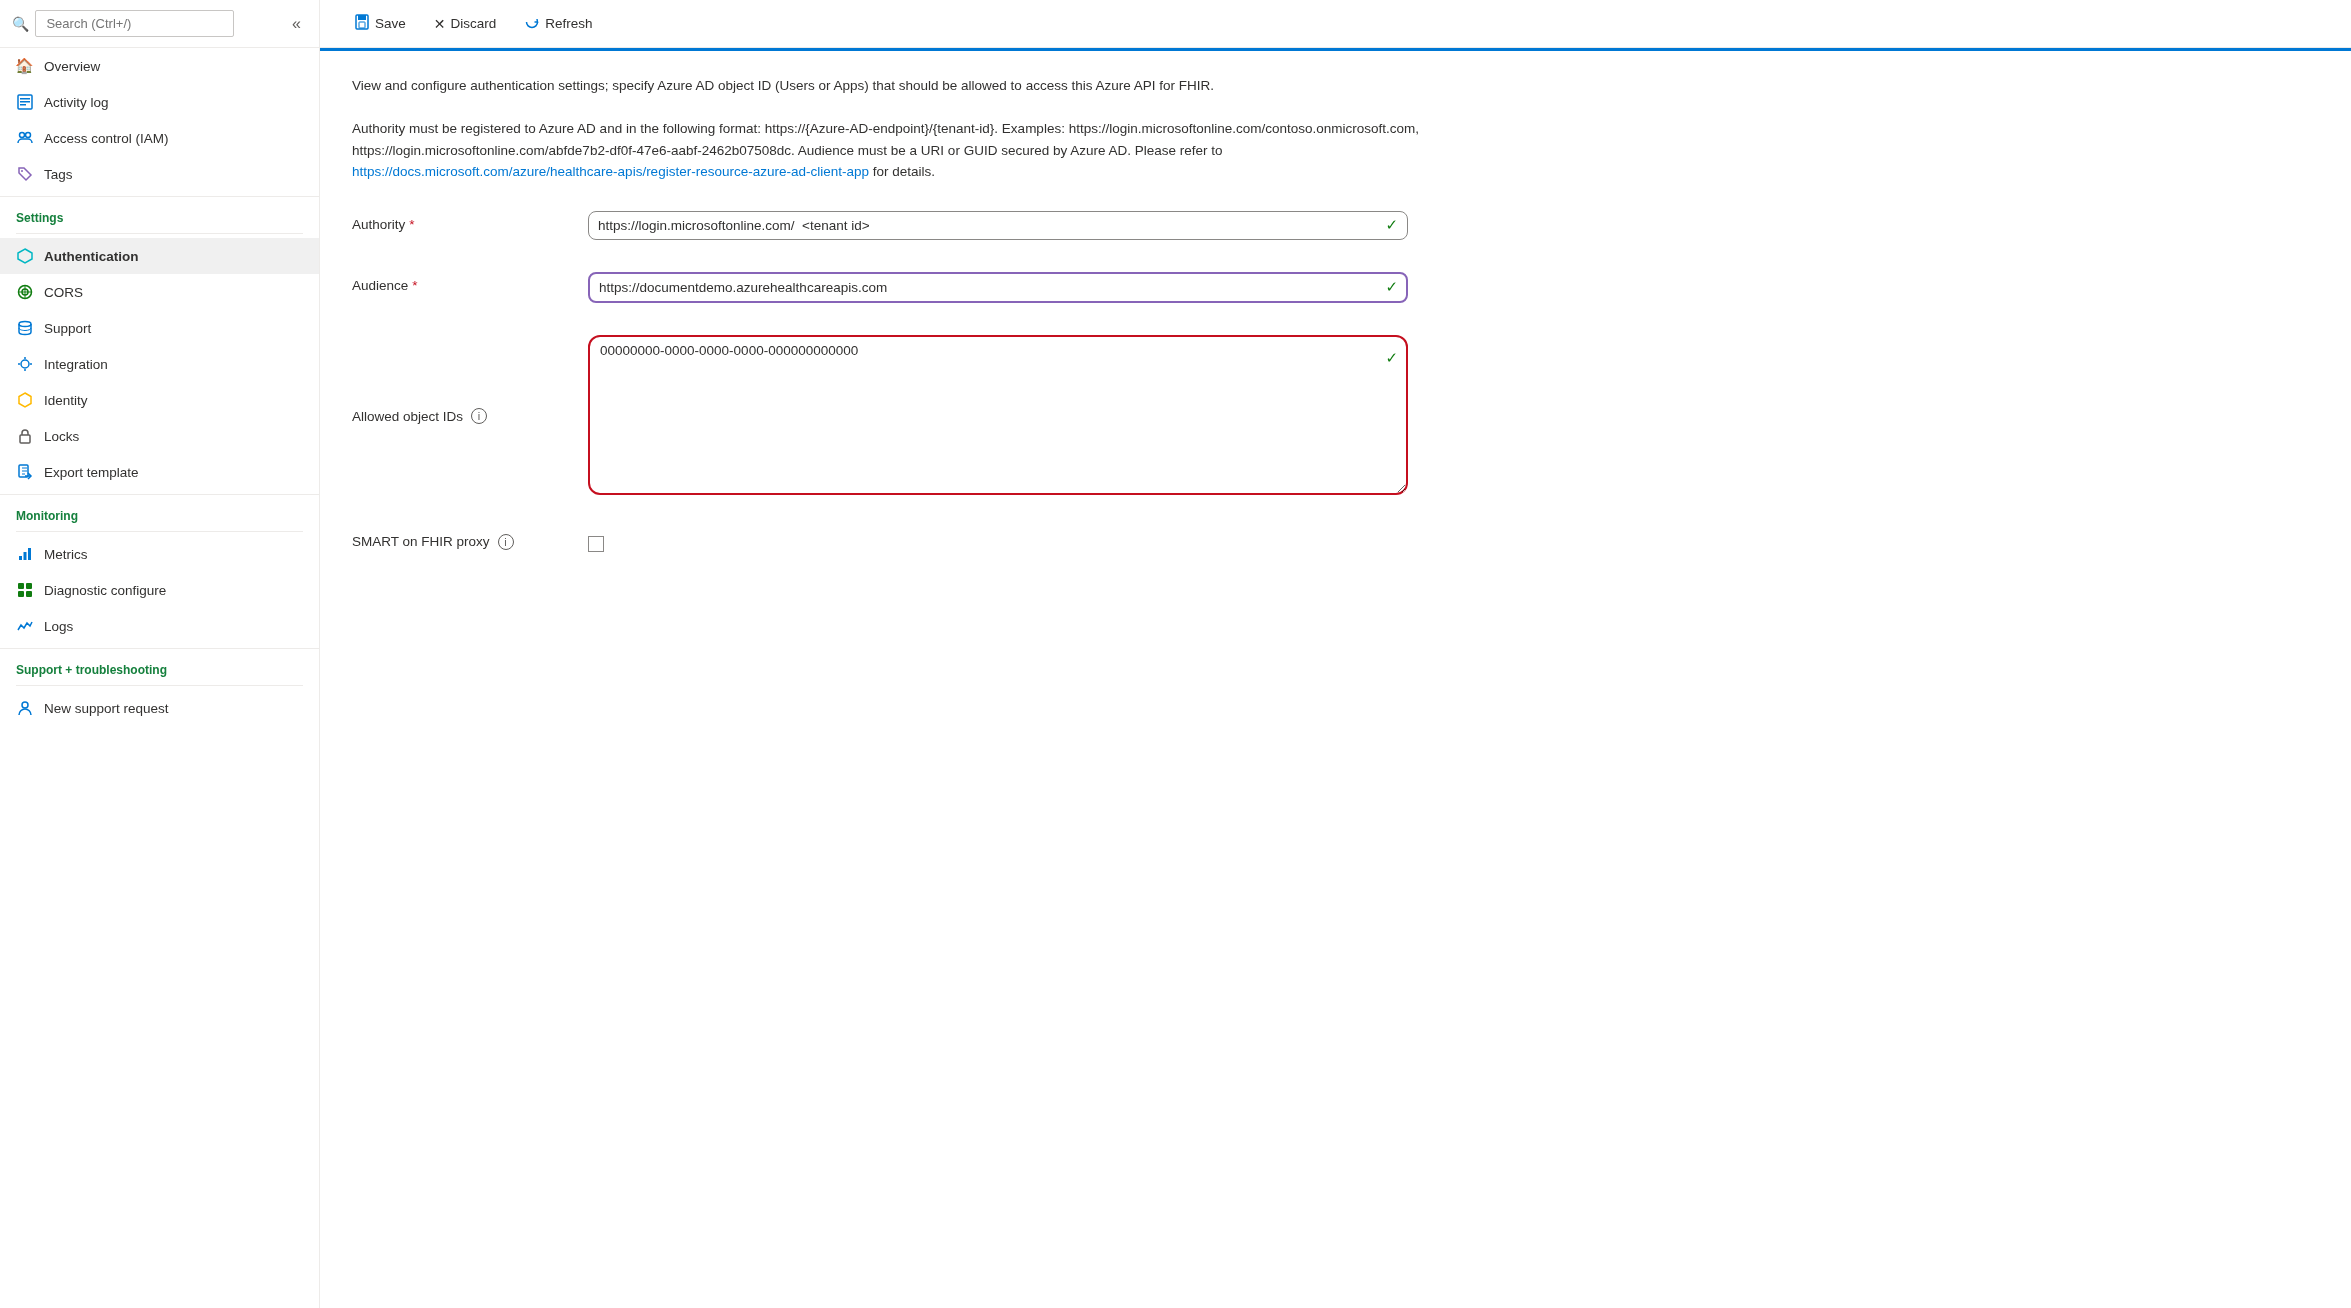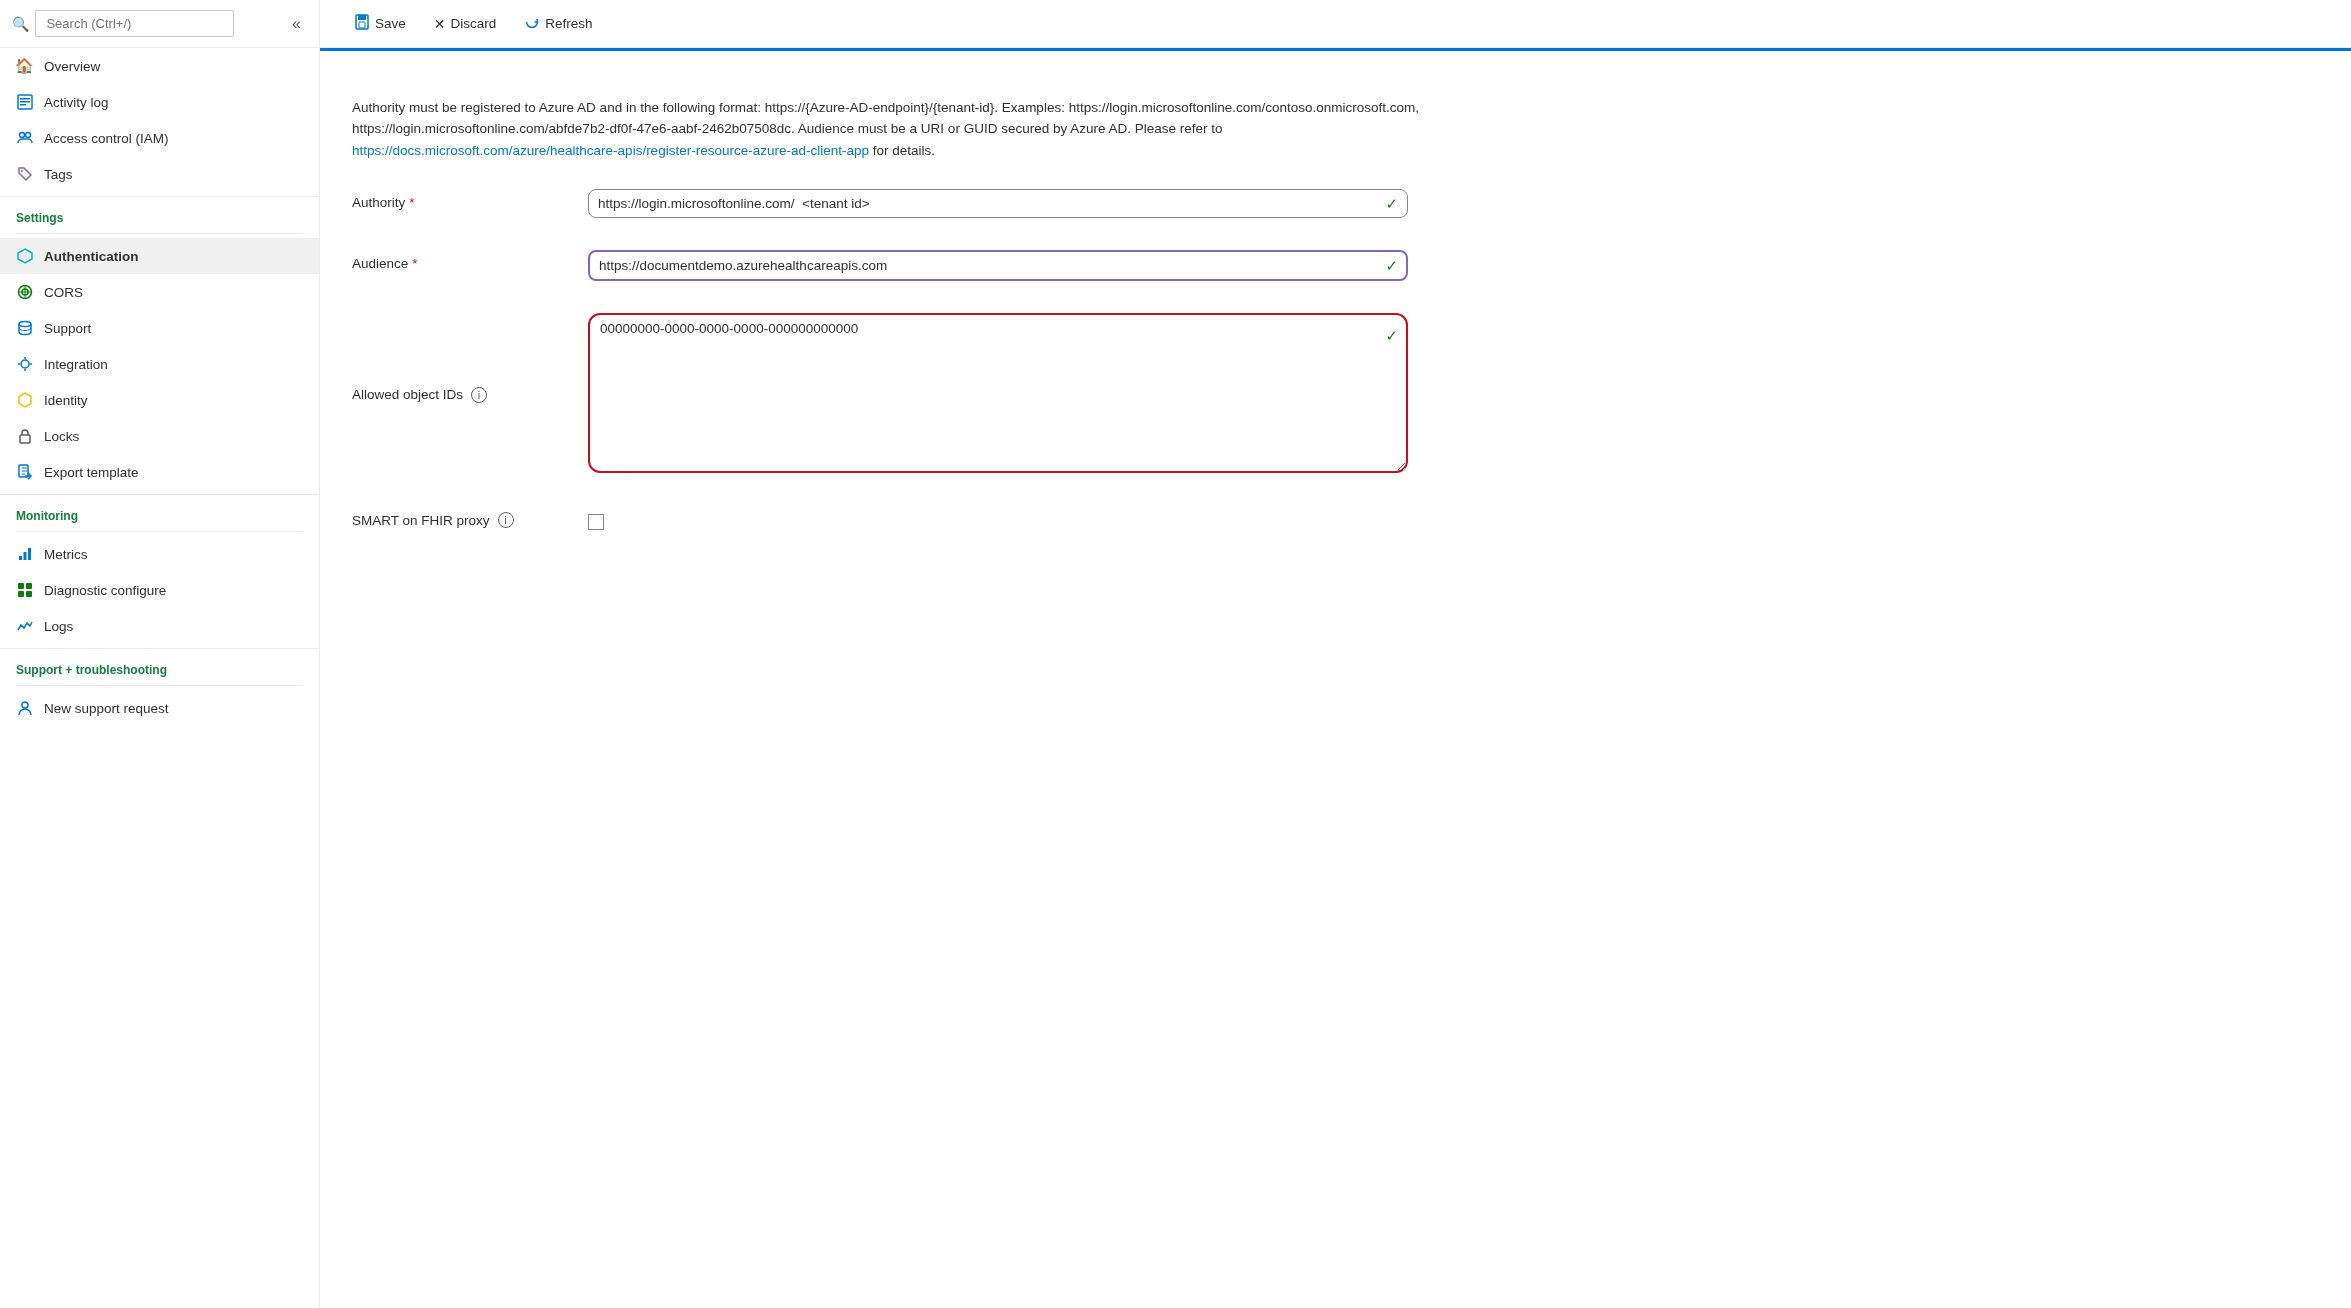--- a/index.html
+++ b/index.html
@@ -373,20 +373,21 @@
             <path d="M13.5 8A5.5 5.5 0 112.5 8" fill="none" stroke="#0078d4" stroke-width="1.5"></path>
             <polyline points="13,5 13.5,8 10.5,8" fill="none" stroke="#0078d4" stroke-width="1.5"></polyline>
           </svg>
       </span>
       <span>Refresh</span>
     </button>
   </div>
 
   <div class="content-area">
     <div class="description">
+      <p>View and configure authentication settings; specify Azure AD object ID (Users or Apps) that should be allowed to access this Azure API for FHIR.</p>
       <br>
       <p>
         <span>Authority must be registered to Azure AD and in the following format: https://{Azure-AD-endpoint}/{tenant-id}. Examples: https://login.microsoftonline.com/contoso.onmicrosoft.com, https://login.microsoftonline.com/abfde7b2-df0f-47e6-aabf-2462b07508dc. Audience must be a URI or GUID secured by Azure AD. Please refer to </span><a href="#">https://docs.microsoft.com/azure/healthcare-apis/register-resource-azure-ad-client-app</a><span> for details.</span>
       </p>
     </div>
 
     <div class="form-grid">
 
       <div class="form-label">
         <span>Authority</span>

